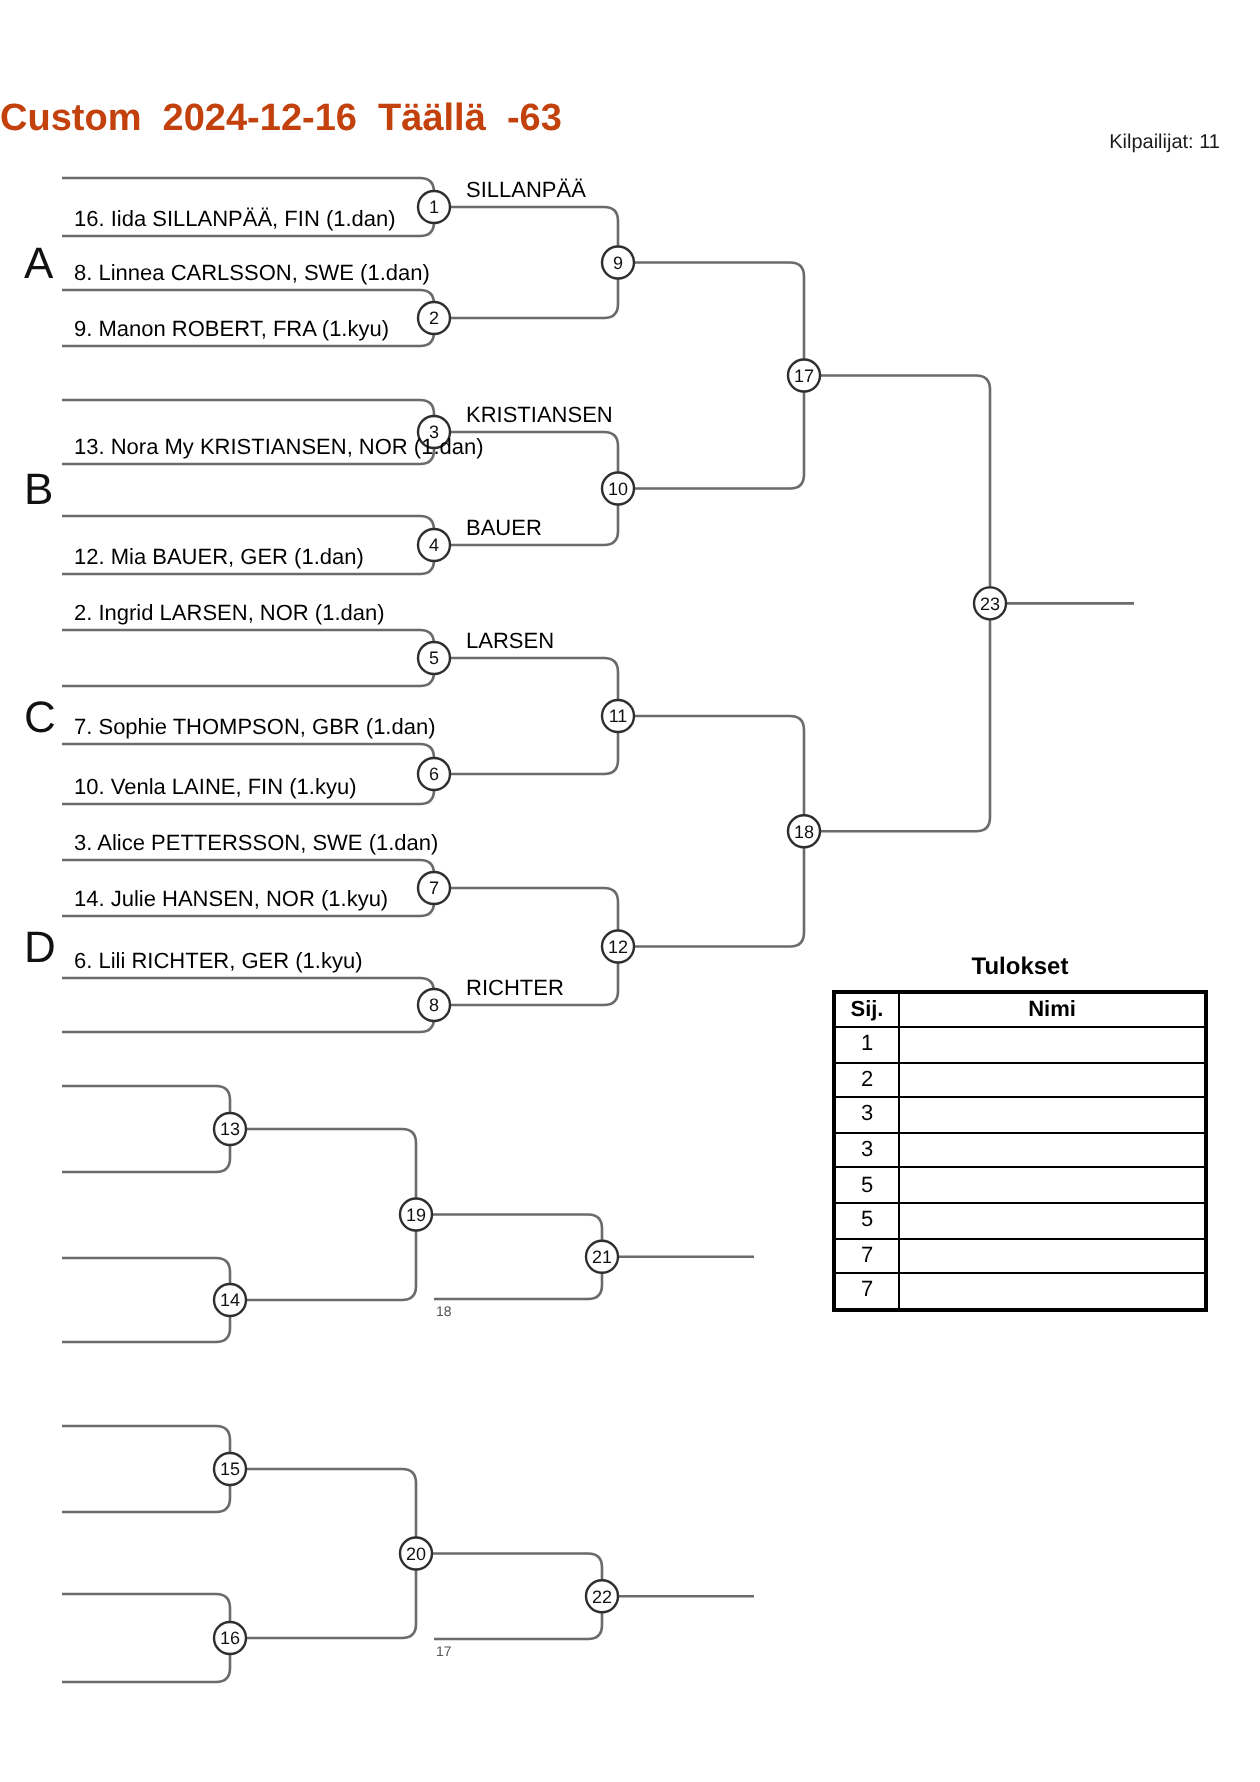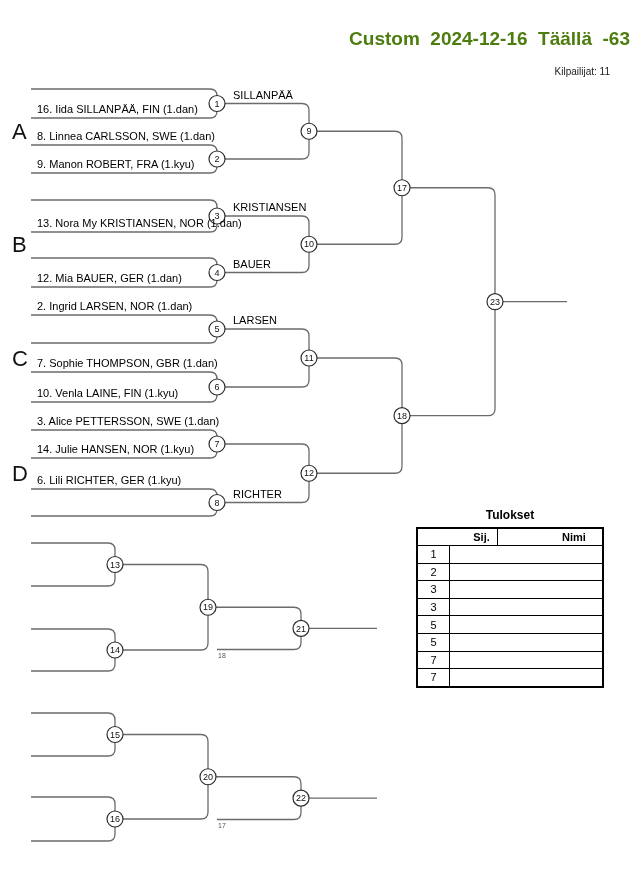--- a/index.html
+++ b/index.html
@@ -1,43 +1,43 @@
 <!DOCTYPE html>
 <html><head>
 <meta charset="utf-8">
 <style>
   html,body{margin:0;padding:0;background:#fff;}
   .page{
     position:relative;width:630px;height:891px;background:#fff;overflow:hidden;
     font-family:"Liberation Sans",sans-serif;color:#000;
   }
   .title{
-    position:absolute;top:28px;left:0;width:100%;text-align:right;
-    font-size:19px;font-weight:bold;white-space:pre;color:#4d7c0f;
+    position:absolute;top:49px;left:0;width:100%;text-align:left;
+    font-size:19px;font-weight:bold;white-space:pre;color:#c2410c;
   }
   .competitors{
     position:absolute;top:66px;right:20px;font-size:10px;color:#1a1a1a;
   }
   svg#bracket-svg{position:absolute;left:0;top:0;}
   svg .ln{fill:none;stroke:#6b6b6b;stroke-width:1.3px;}
   svg circle.mc{fill:#ffffff;stroke:#2e2e2e;stroke-width:1.2px;}
   svg text{font-family:"Liberation Sans",sans-serif;}
   svg text.name{font-size:11px;fill:#000;}
   svg text.winner{font-size:11px;fill:#000;}
   svg text.group{font-size:22px;fill:#111;}
   svg text.num{font-size:9px;fill:#111;text-anchor:middle;}
   svg text.tlabel{font-size:7px;fill:#555;}
   .results{position:absolute;left:416px;top:476px;width:188px;}
-  .results-title{text-align:center;font-size:12px;font-weight:bold;margin-bottom:5px;color:#000;margin-top:32px;}
+  .results-title{text-align:center;font-size:12px;font-weight:bold;margin-bottom:5px;color:#000;}
   .rtable{border:2.5px solid #000;background:#fff;}
   .rtable .tr{display:flex;align-items:stretch;height:16.6px;border-top:1.7px solid #000;}
   .rtable .tr.head{border-top:none;height:16px;}
   .rtable .c1{width:31px;border-right:1px solid #000;display:flex;align-items:center;justify-content:center;font-size:11px;}
   .rtable .c2{flex:1;display:flex;align-items:center;justify-content:center;font-size:11px;}
-  .rtable .th{font-weight:bold;margin-left:48px;}
+  .rtable .th{font-weight:bold;}
 </style>
 </head>
 <body>
 
 <div class="page">
   <div class="title">Custom  2024-12-16  Täällä  -63</div>
   <div class="competitors">Kilpailijat: 11</div>
 
   <svg id="bracket-svg" width="630" height="891" viewBox="0 0 630 891">
       <path d="M31,89 H210 Q217,89 217,96 V111 Q217,118 210,118 H31" class="ln"></path>

